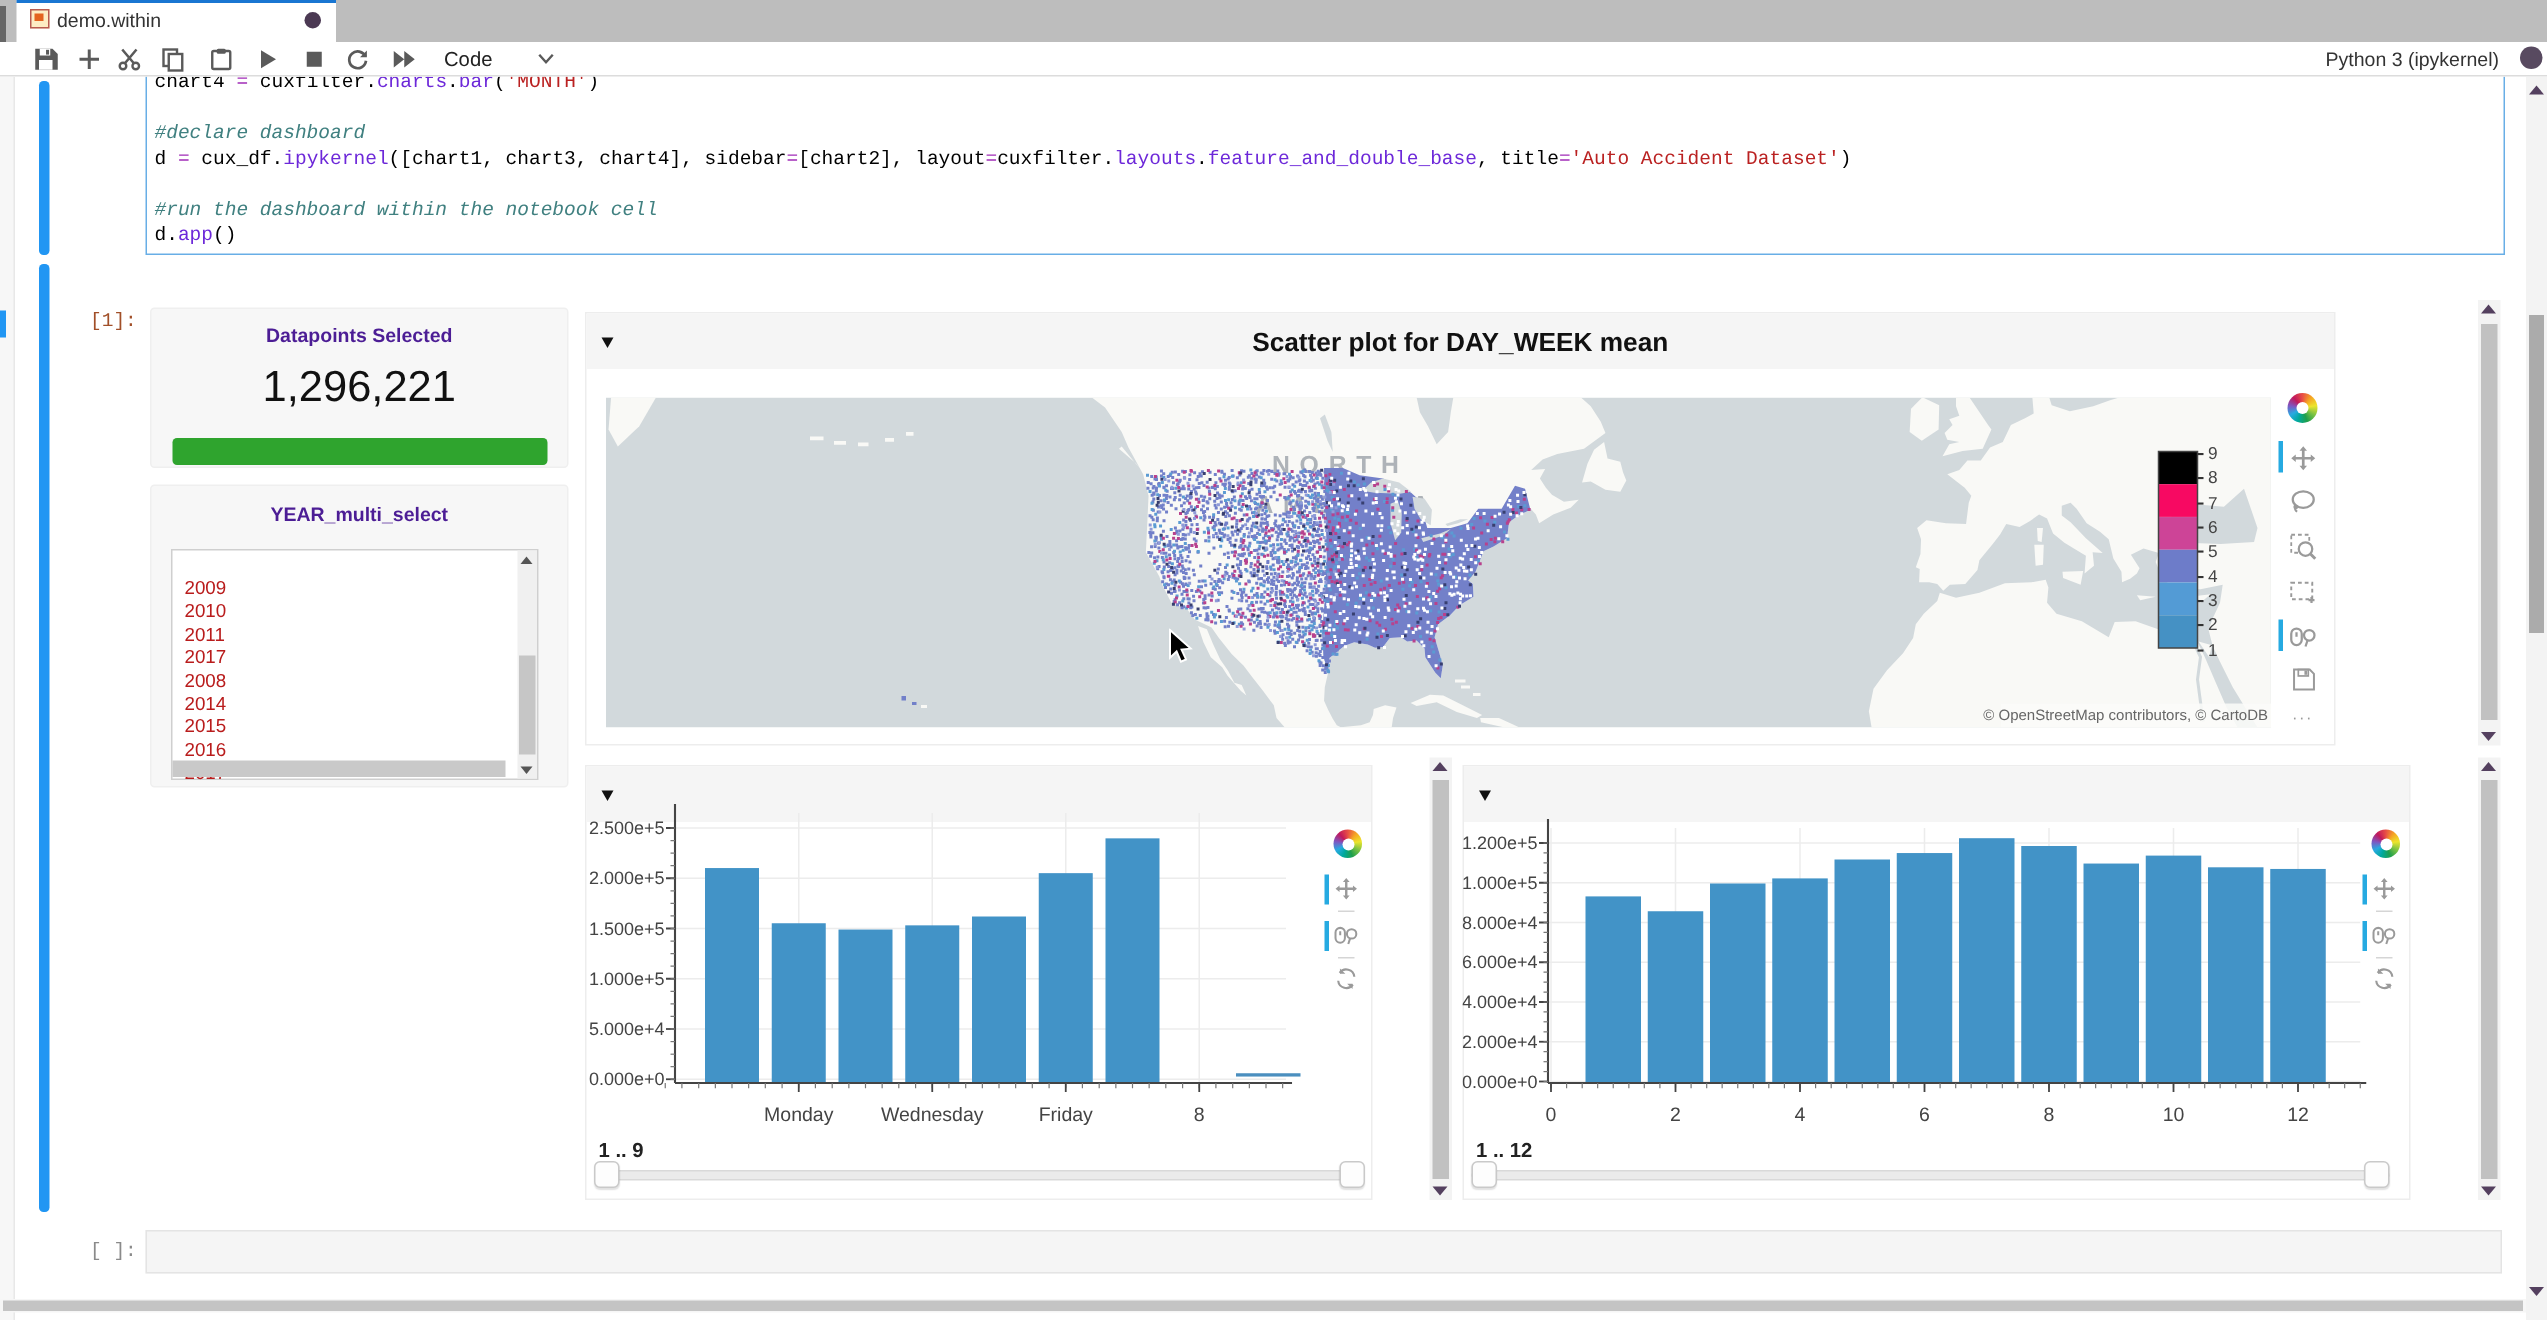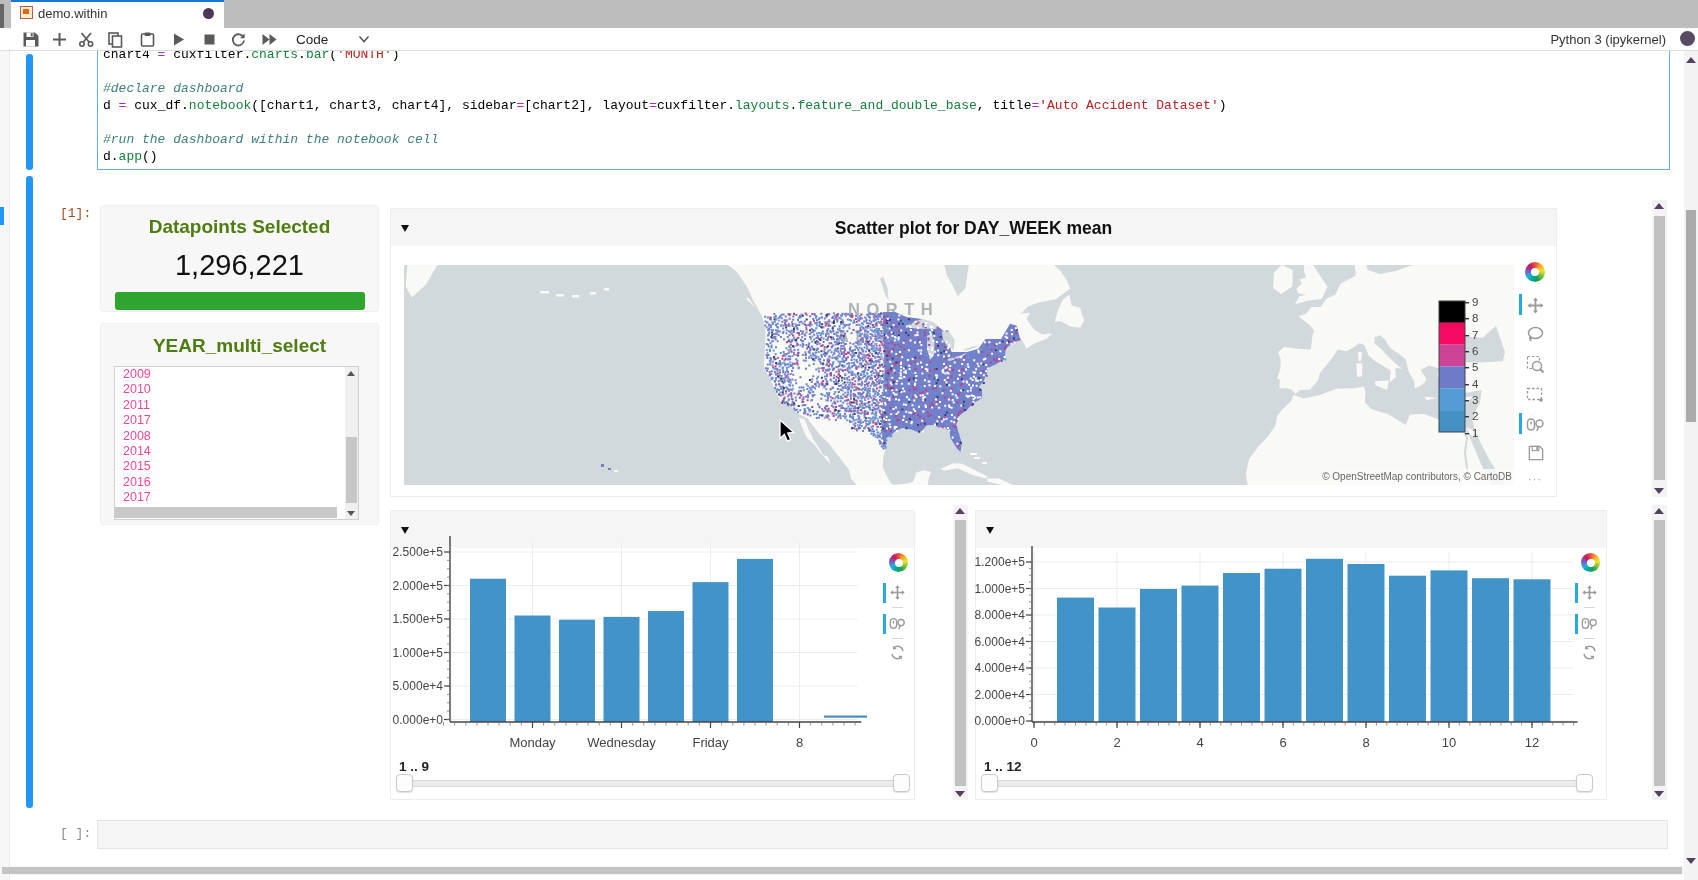--- a/index.html
+++ b/index.html
@@ -16,27 +16,27 @@
 #kern{position:absolute;z-index:36;top:32px;right:32px;font-size:13px;color:#333}
 #kdot{position:absolute;z-index:36;right:3px;top:31px;width:15px;height:15px;border-radius:50%;background:#584a60}
 #lstrip{position:absolute;left:0;top:51px;width:10px;height:829px;background:#f7f7f7;border-right:1px solid #e8e8e8}
 #ledge{position:absolute;z-index:36;left:0;top:4px;width:4px;height:24px;background:#666}
 #lblue{position:absolute;left:0;top:207px;width:4px;height:18px;background:#2196f3}
 .collapser{position:absolute;left:26px;width:7px;background:#2196f3;border-radius:3px}
 #cell1{position:absolute;left:97px;top:40px;width:1573px;height:130px;border:1.4px solid #68aee6;background:#fff}
 #code{position:absolute;left:103px;top:46px;font-family:"Liberation Mono",monospace;font-size:13px;line-height:17px;white-space:pre;color:#000}
 .cmt{color:#408080;font-style:italic}
 .op{color:#a22fb8}
-.prop{color:#15803d}
+.prop{color:#6d28d9}
 .str{color:#ba2121}
 #toolbar,#tabbar{z-index:30}
 #cellmask{position:absolute;left:0;top:0;width:1698px;height:51px;background:#fff;z-index:25}
 .prompt{position:absolute;font-family:"Liberation Mono",monospace;font-size:13px}
 .card{position:absolute;left:100px;width:279px;background:#f7f7f7;border:1px solid #efefef;border-radius:3px}
-.cardtitle{text-align:center;font-weight:bold;font-size:19px;color:#4d7c0f}
+.cardtitle{text-align:center;font-weight:bold;font-size:13px;color:#4c1d95}
 .panel{position:absolute;background:#fff;border:1px solid #ededed}
 .phead{position:absolute;left:0;top:0;right:0;height:37px;background:#f5f5f5}
 .ptitle{position:absolute;top:9px;width:100%;text-align:center;font-weight:bold;font-size:17.5px;color:#111}
 .tri{position:absolute;left:10px;top:16px;width:0;height:0;border-left:4.5px solid transparent;border-right:4.5px solid transparent;border-top:7px solid #111}
 .sb{position:absolute;background:#f3f3f3}
 .sbthumb{position:absolute;background:#c1c1c1}
 .arr-u{position:absolute;width:0;height:0;border-left:5px solid transparent;border-right:5px solid transparent;border-bottom:6px solid #54405f}
 .arr-d{position:absolute;width:0;height:0;border-left:5px solid transparent;border-right:5px solid transparent;border-top:6px solid #54405f}
 #emptycell{position:absolute;left:97px;top:820px;width:1571px;height:29px;background:#f5f5f5;border:1px solid #e4e4e4}
 #hscroll{position:absolute;left:0;top:866px;width:1684px;height:9px;background:#f6f6f6}
@@ -107,39 +107,39 @@
     <svg width="12" height="10">
       <path d="M1.5 2.5l4.5 5 4.5-5" fill="none" stroke="#5a5a5a" stroke-width="1.6"></path>
     </svg>
   </div>
 <div id="kern">Python 3 (ipykernel)</div>
 <div id="kdot"></div>
 <div id="cell1"></div>
 <div id="code"><span>chart4 <span class="op">=</span> cuxfilter.<span class="prop">charts</span>.<span class="prop">bar</span>(<span class="str">'MONTH'</span>)</span>
 
 <span class="cmt">#declare dashboard</span>
-<span>d <span class="op">=</span> cux_df.<span class="prop">notebook</span>([chart1, chart3, chart4], sidebar<span class="op">=</span>[chart2], layout<span class="op">=</span>cuxfilter.<span class="prop">layouts</span>.<span class="prop">feature_and_double_base</span>, title<span class="op">=</span><span class="str">'Auto Accident Dataset'</span>)</span>
+<span>d <span class="op">=</span> cux_df.<span class="prop">ipykernel</span>([chart1, chart3, chart4], sidebar<span class="op">=</span>[chart2], layout<span class="op">=</span>cuxfilter.<span class="prop">layouts</span>.<span class="prop">feature_and_double_base</span>, title<span class="op">=</span><span class="str">'Auto Accident Dataset'</span>)</span>
 
 <span class="cmt">#run the dashboard within the notebook cell</span>
 <span>d.<span class="prop">app</span>()</span></div>
 <div id="cellmask"></div>
 <div id="lstrip"></div>
 <div id="lblue"></div>
 <div class="collapser" style="top:54px;height:116px"></div>
 <div class="collapser" style="top:176px;height:632px"></div>
 <div class="prompt" style="left:60px;top:206px;color:#a14f28">[1]:</div>
 <div class="card" style="top:205px;height:107px">
     <div class="cardtitle" style="margin-top:10px">Datapoints Selected</div>
     <div style="text-align:center;font-size:29px;color:#111;margin-top:11px">1,296,221</div>
     <div style="position:absolute;left:14px;right:13px;top:86px;height:18px;background:#2fa42e;border-radius:3px"></div>
   </div>
 <div class="card" style="top:323px;height:202px">
     <div class="cardtitle" style="margin-top:11px">YEAR_multi_select</div>
     <div style="position:absolute;left:13px;top:42px;width:245px;height:154px;background:#fff;border:1px solid #cfcfcf">
-      <div style="position:absolute;left:8px;top:0;font-size:12.5px;color:#ec4899">
+      <div style="position:absolute;left:8px;top:18px;font-size:12.5px;color:#b91c1c">
         <div style="height:15.4px;line-height:15.4px">2009</div>
         <div style="height:15.4px;line-height:15.4px">2010</div>
         <div style="height:15.4px;line-height:15.4px">2011</div>
         <div style="height:15.4px;line-height:15.4px">2017</div>
         <div style="height:15.4px;line-height:15.4px">2008</div>
         <div style="height:15.4px;line-height:15.4px">2014</div>
         <div style="height:15.4px;line-height:15.4px">2015</div>
         <div style="height:15.4px;line-height:15.4px">2016</div>
         <div style="height:15.4px;line-height:15.4px">2017</div>
       </div>

